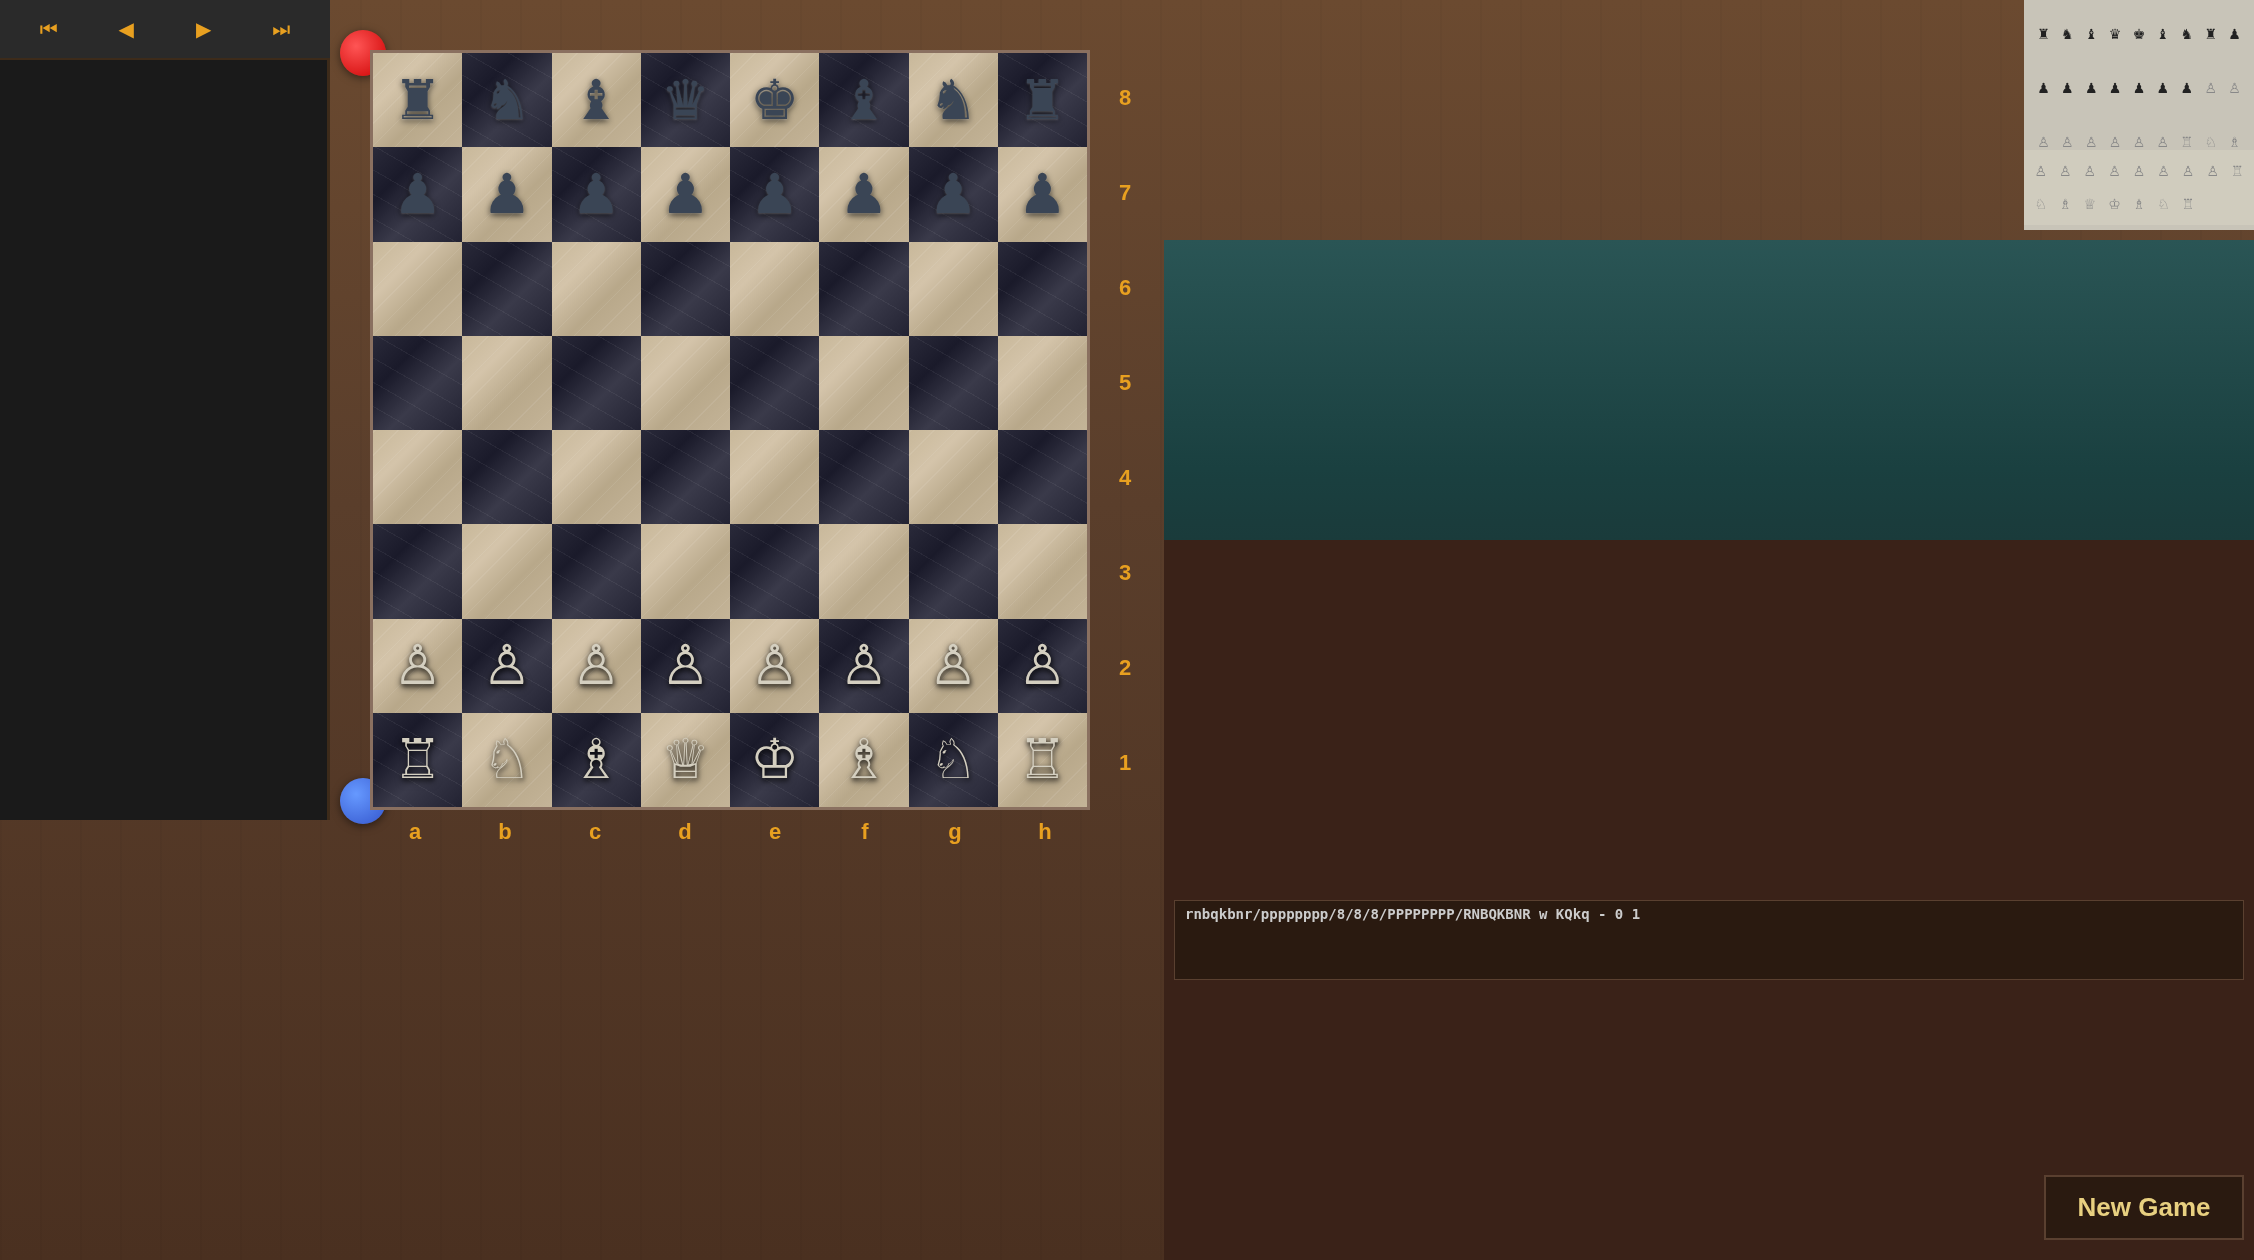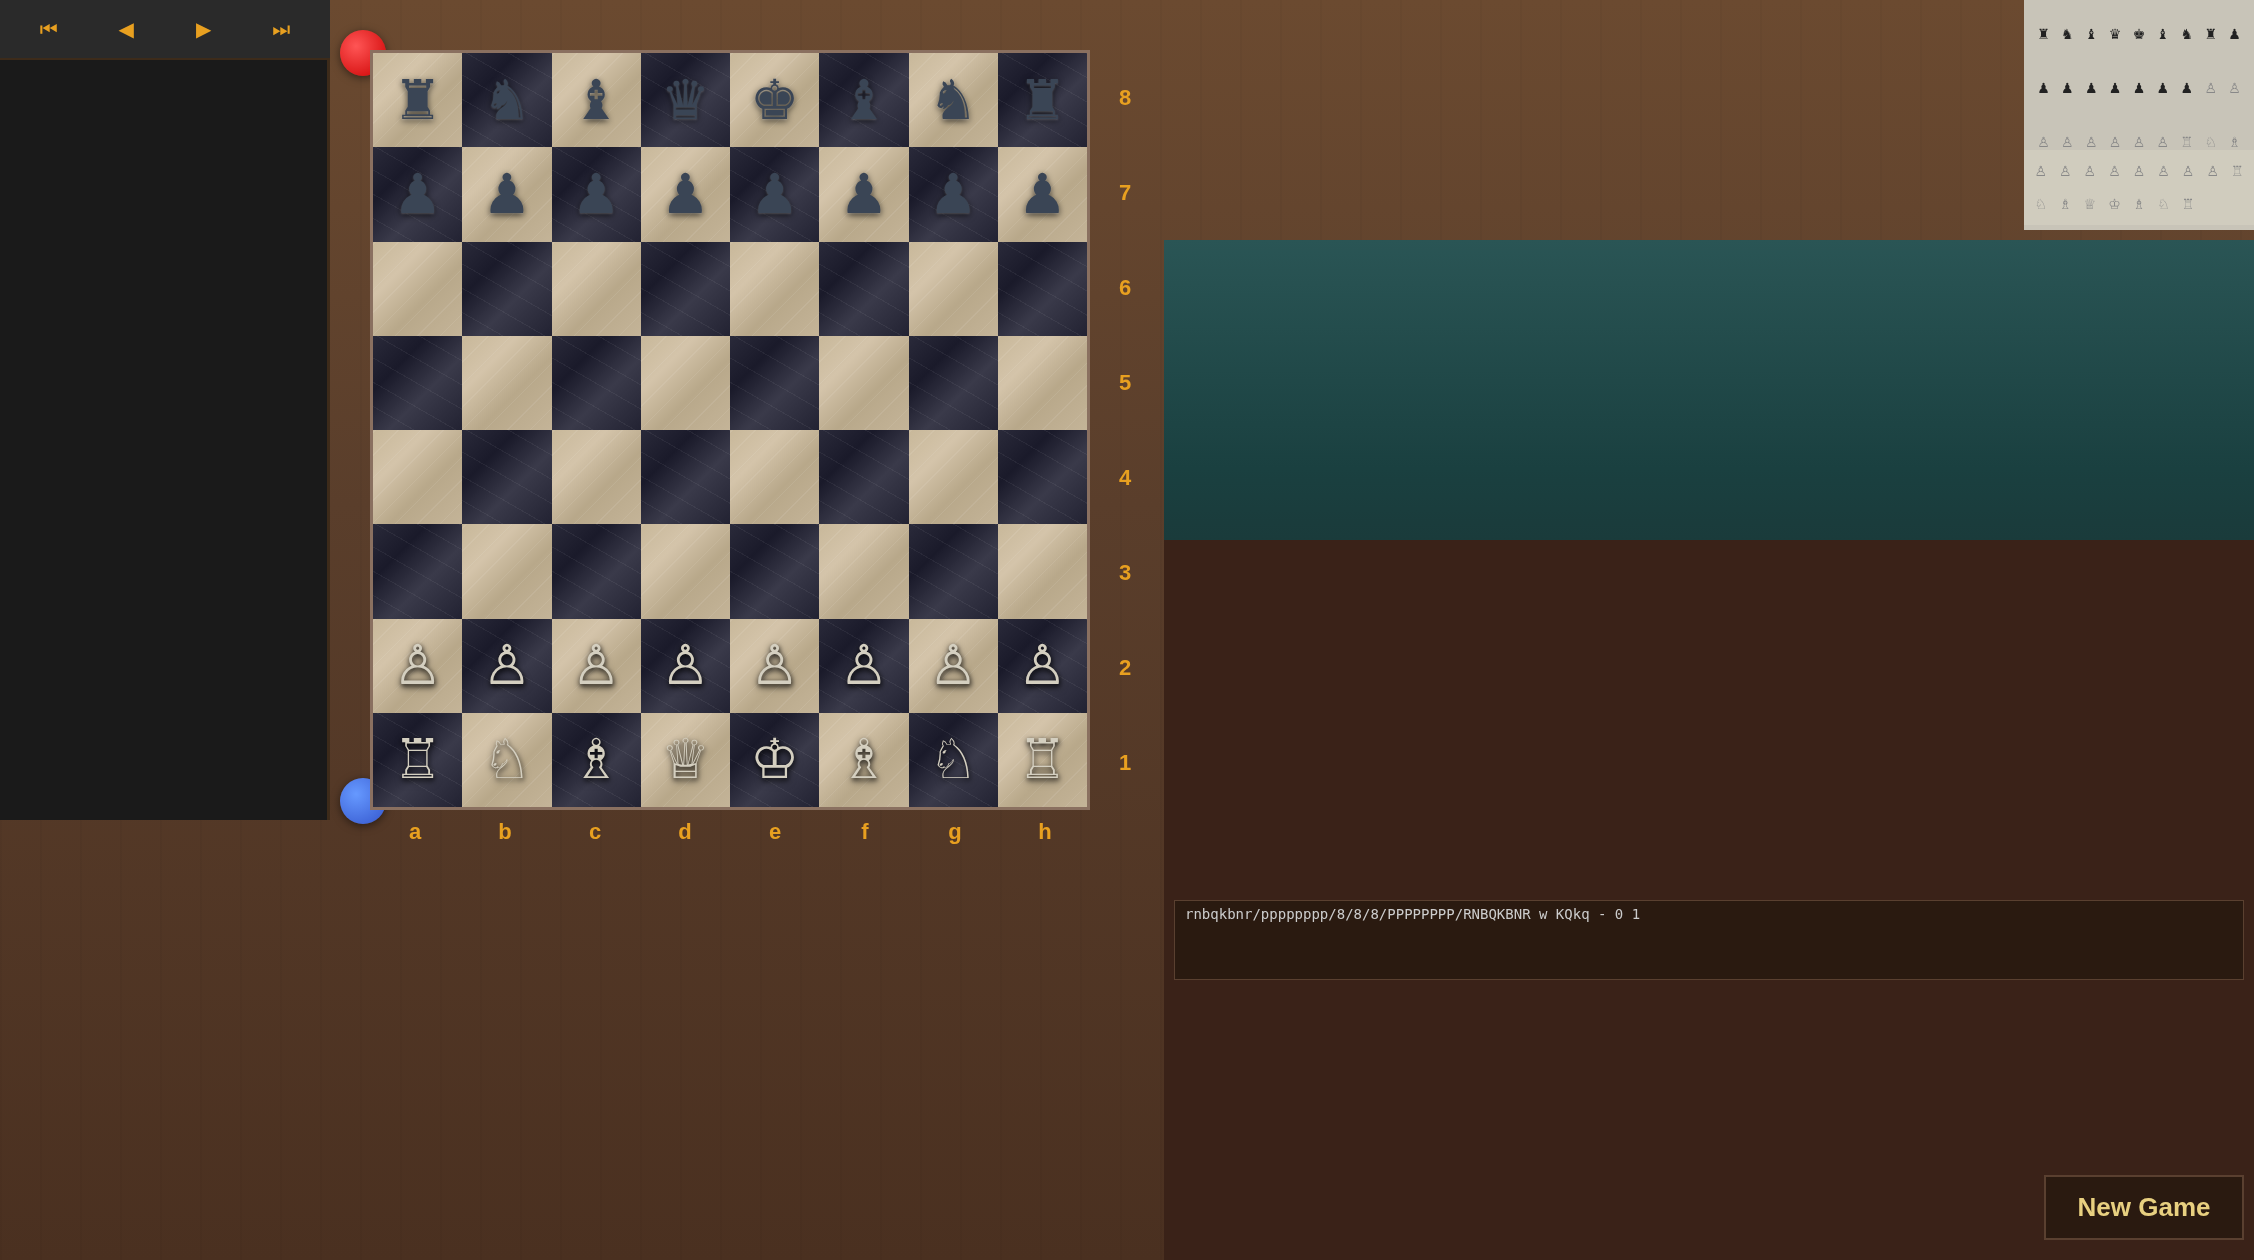--- a/index.html
+++ b/index.html
@@ -237,20 +237,21 @@
       border: 1px solid #5a4030;
     }
 
     .fen-text {
       position: absolute;
       top: 5px;
       left: 10px;
       color: #cccccc;
       font-size: 14px;
       font-family: monospace;
+      font-weight: bold;
     }
 
     
     .action-buttons {
       position: absolute;
       bottom: 20px;
       right: 10px;
       display: flex;
       gap: 4px;
       flex-direction: column;

